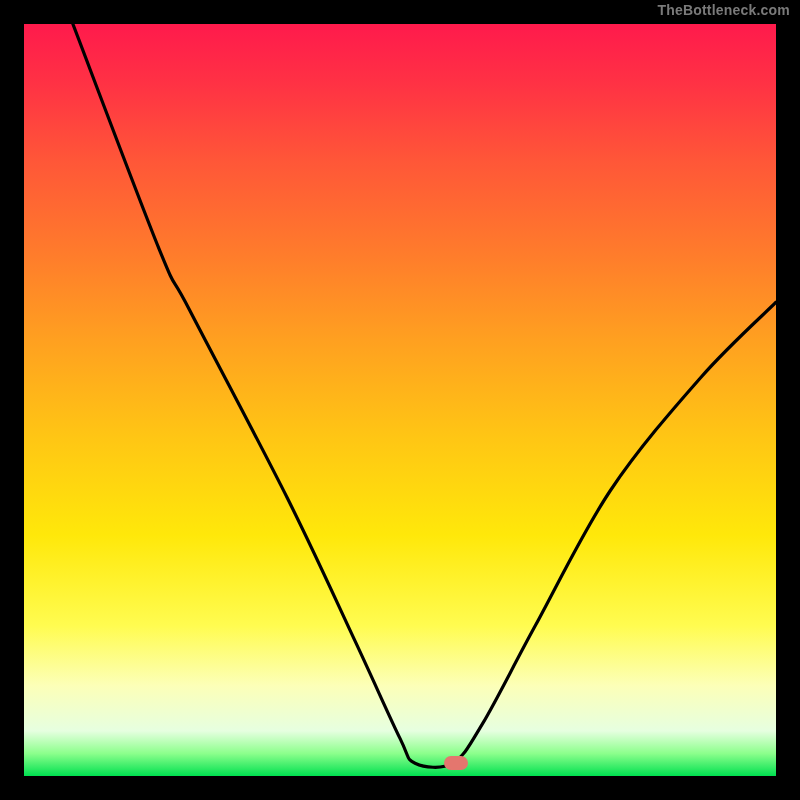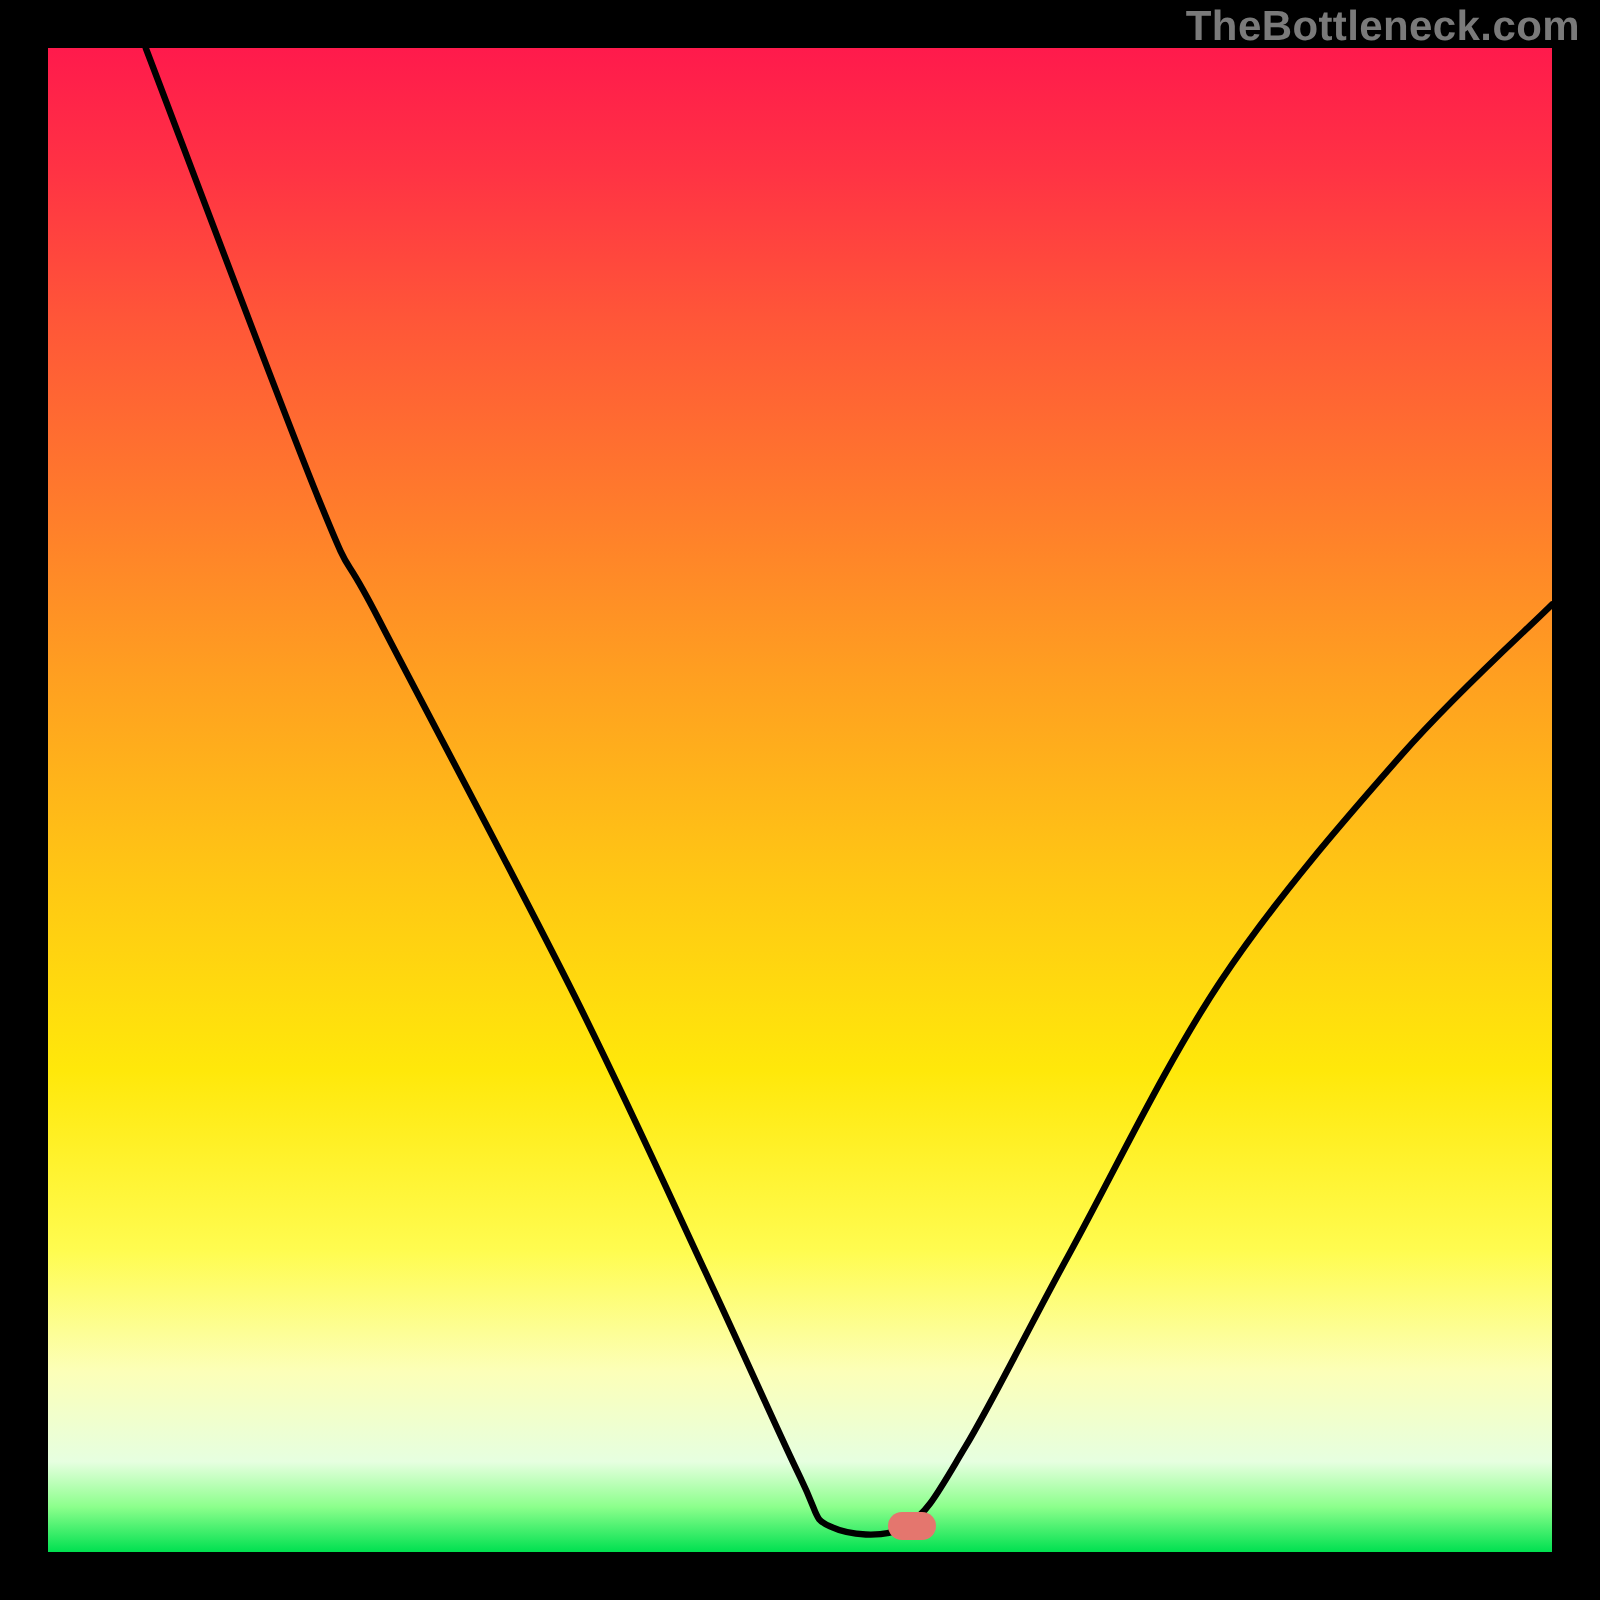--- a/index.html
+++ b/index.html
@@ -41,21 +41,21 @@
     position: absolute;
     left: 0; top: 0;
     width: 100%; height: 100%;
   }
   .watermark {
     position: absolute;
     top: 2px;
     right: 10px;
     color: #7a7a7a;
     font-weight: 600;
-    font-size: 21px;
+    font-size: 14px;
     letter-spacing: 0.2px;
     user-select: none;
     pointer-events: none;
   }
   .marker {
     position: absolute;
     width: 24px;
     height: 14px;
     border-radius: 7px;
     background: #e4766e;

